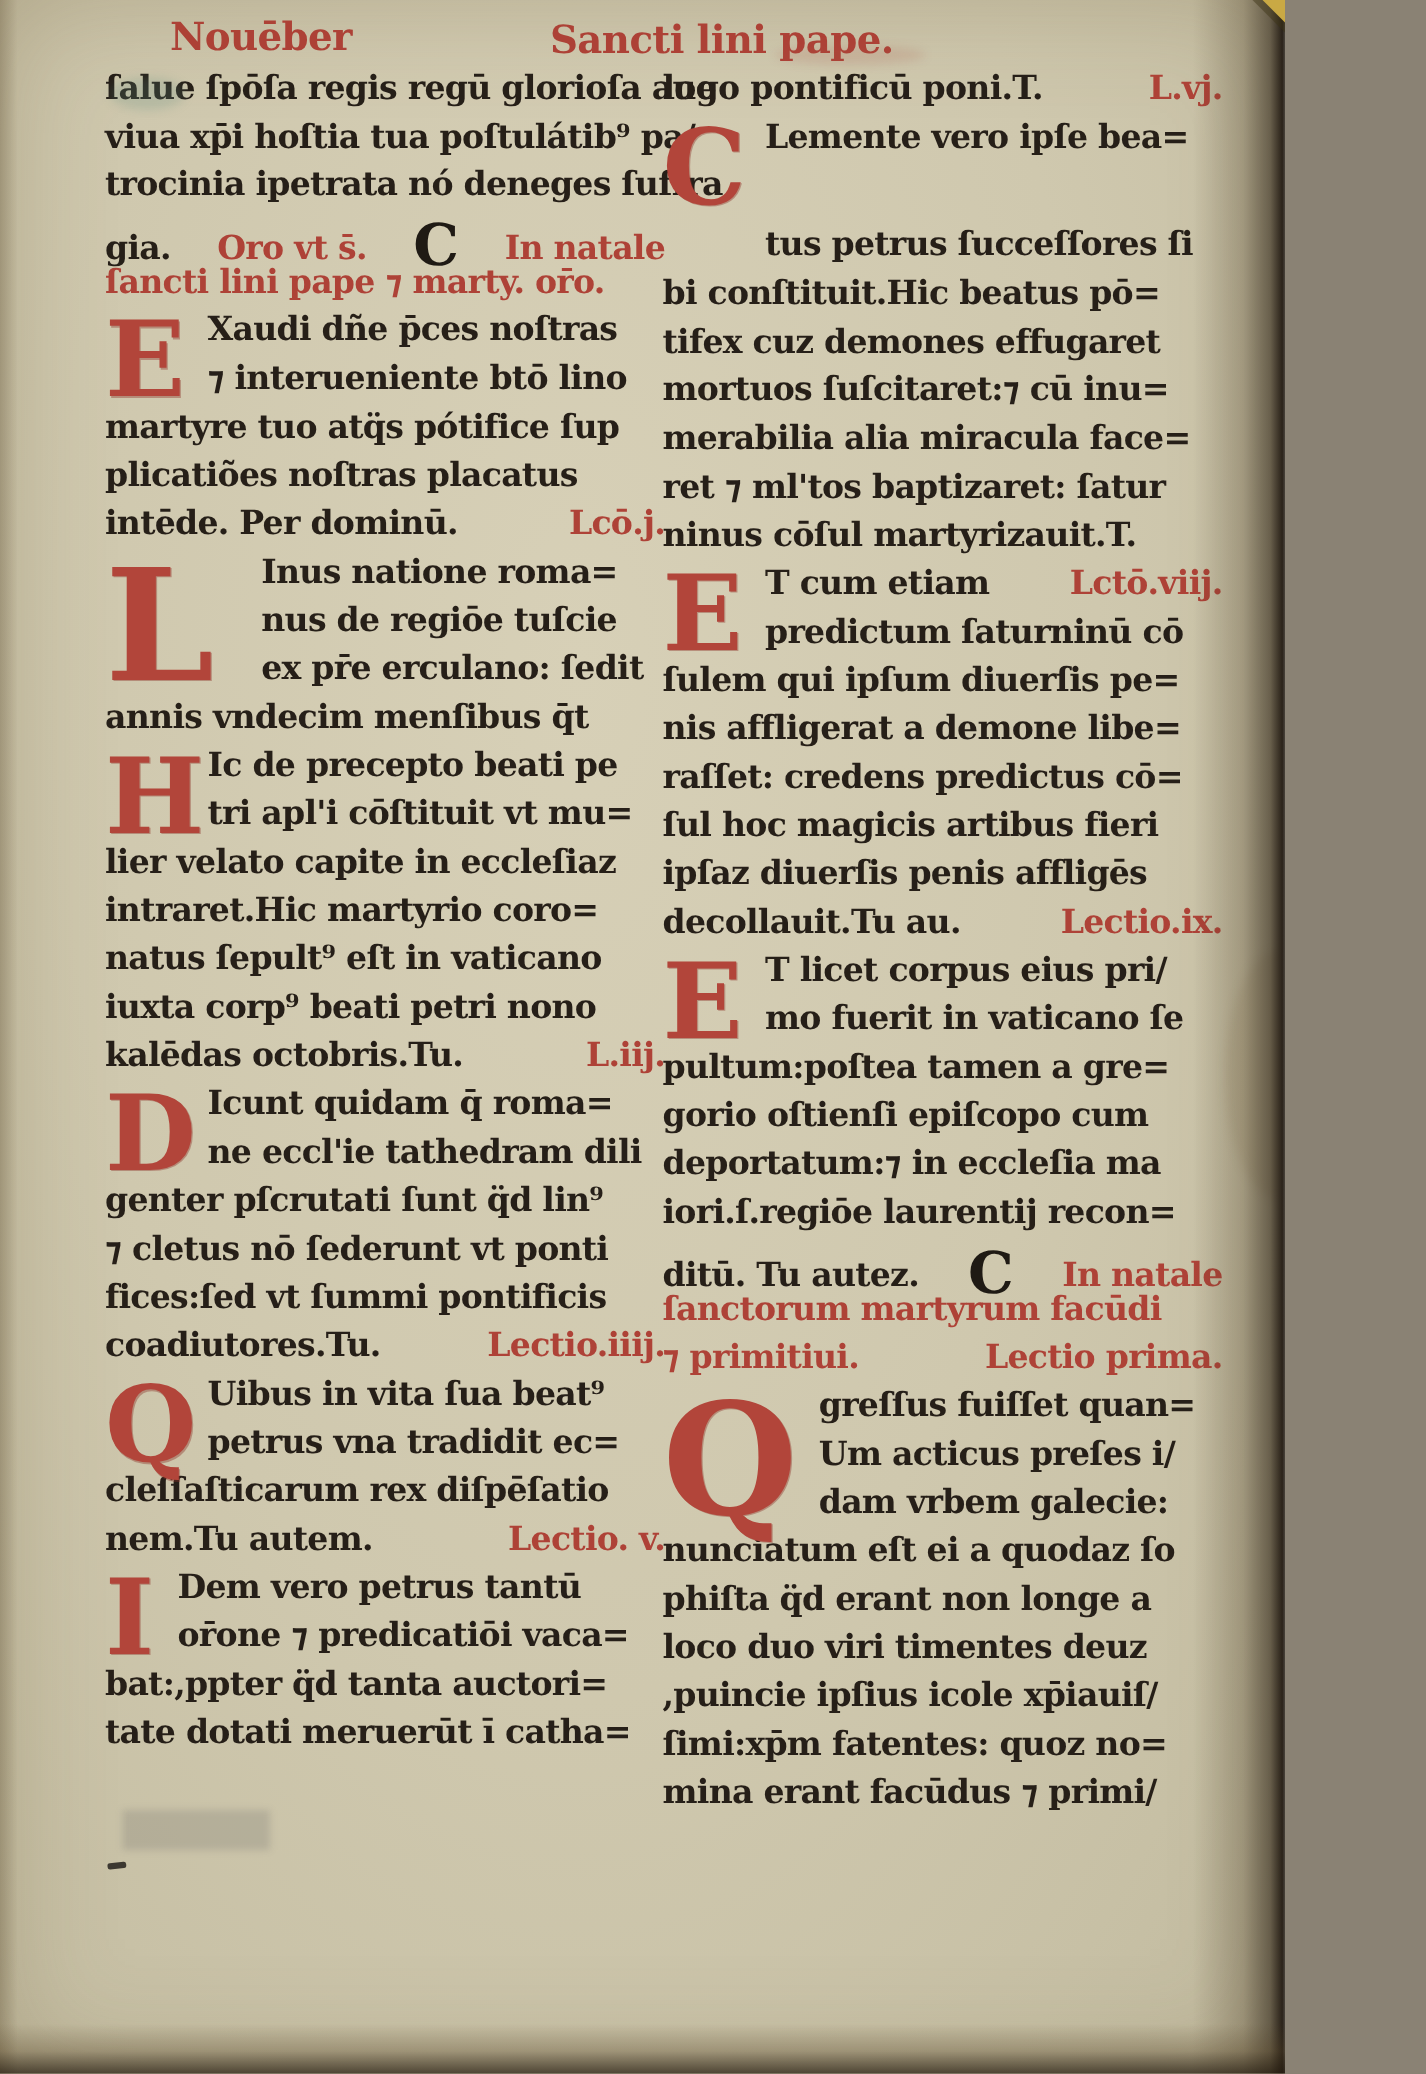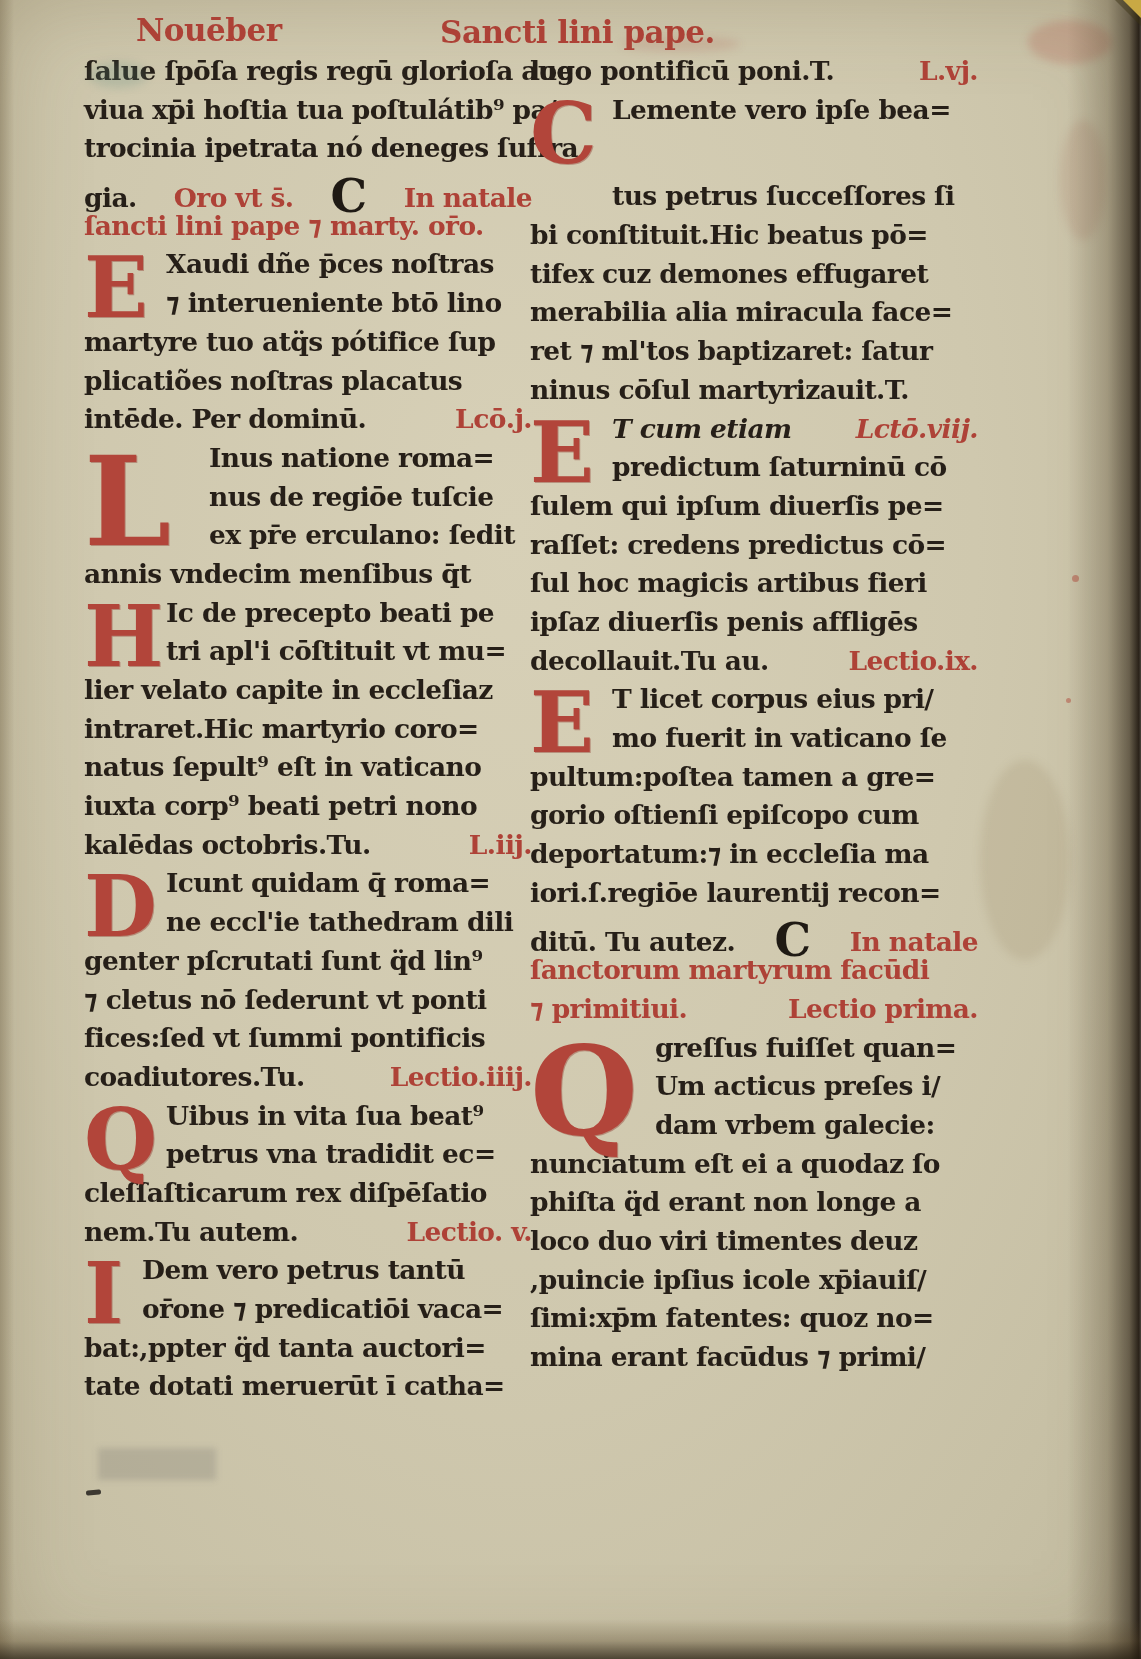--- a/index.html
+++ b/index.html
@@ -1,18 +1,18 @@
 <!DOCTYPE html>
 <html><head>
 <meta charset="utf-8">
 <style>
   html,body{margin:0;padding:0;background:#8a8274;}
   .page{
     position:relative;
-    width:1141px;height:1659px;
+    width:1028px;height:1659px;
     overflow:hidden;
     background:
       radial-gradient(ellipse at 45% 32%, #d7d0b7 0%, #cfc8ae 52%, #c7c0a5 82%, #c1ba9f 100%);
     font-family:"DejaVu Serif","DejaVu Sans",serif;
     box-shadow: inset 0 0 90px rgba(110,92,55,.30);
   }
   
   .edge-right{position:absolute;top:0;right:0;width:74px;height:100%;
     background:linear-gradient(to right, rgba(60,48,28,0) 0%, rgba(70,56,34,.28) 55%, rgba(52,42,28,.62) 84%, #2a2219 97%, #4a443c 100%);}
   .edge-bottom{position:absolute;left:0;bottom:0;width:100%;height:40px;
@@ -131,29 +131,31 @@
   <div class="col right">
       <div class="block">
         <div class="line spread"><span class="blk">logo pontificū poni.T.</span><span class="red">L.vj.</span></div>
       </div>
       <div class="block">
         <span class="cap span2">C</span>
         <div class="line" style="padding-left: 82px;"><span class="blk">Lemente vero ipſe bea=</span></div>
         <div class="line" style="padding-left: 82px; margin-top: 48px;"><span class="blk">tus petrus ſucceſſores ſi</span></div>
         <div class="line"><span class="blk">bi conſtituit.Hic beatus pō=</span></div>
         <div class="line"><span class="blk">tifex cuz demones effugaret</span></div>
+        <div class="line"><span class="blk">mortuos ſuſcitaret:⁊ cū inu=</span></div>
         <div class="line"><span class="blk">merabilia alia miracula face=</span></div>
         <div class="line"><span class="blk">ret ⁊ ml'tos baptizaret: ſatur</span></div>
         <div class="line"><span class="blk">ninus cōſul martyrizauit.T.</span></div>
       </div>
       <div class="block">
         <span class="cap span2">E</span>
-        <div class="line spread" style="padding-left: 82px; font-style: italic;"><span class="blk">T cum etiam</span><span class="red">Lctō.viij.</span></div>
+        <div class="line spread" style="padding-left: 82px;"><span class="blk">T cum etiam</span><span class="red">Lctō.viij.</span></div>
         <div class="line" style="padding-left: 82px;"><span class="blk">predictum ſaturninū cō</span></div>
         <div class="line"><span class="blk">ſulem qui ipſum diuerſis pe=</span></div>
+        <div class="line"><span class="blk">nis affligerat a demone libe=</span></div>
         <div class="line"><span class="blk">raſſet: credens predictus cō=</span></div>
         <div class="line"><span class="blk">ſul hoc magicis artibus fieri</span></div>
         <div class="line"><span class="blk">ipſaz diuerſis penis affligēs</span></div>
         <div class="line spread"><span class="blk">decollauit.Tu au.</span><span class="red">Lectio.ix.</span></div>
       </div>
       <div class="block">
         <span class="cap span2">E</span>
         <div class="line" style="padding-left: 82px;"><span class="blk">T licet corpus eius pri/</span></div>
         <div class="line" style="padding-left: 82px;"><span class="blk">mo fuerit in vaticano ſe</span></div>
         <div class="line"><span class="blk">pultum:poſtea tamen a gre=</span></div>

